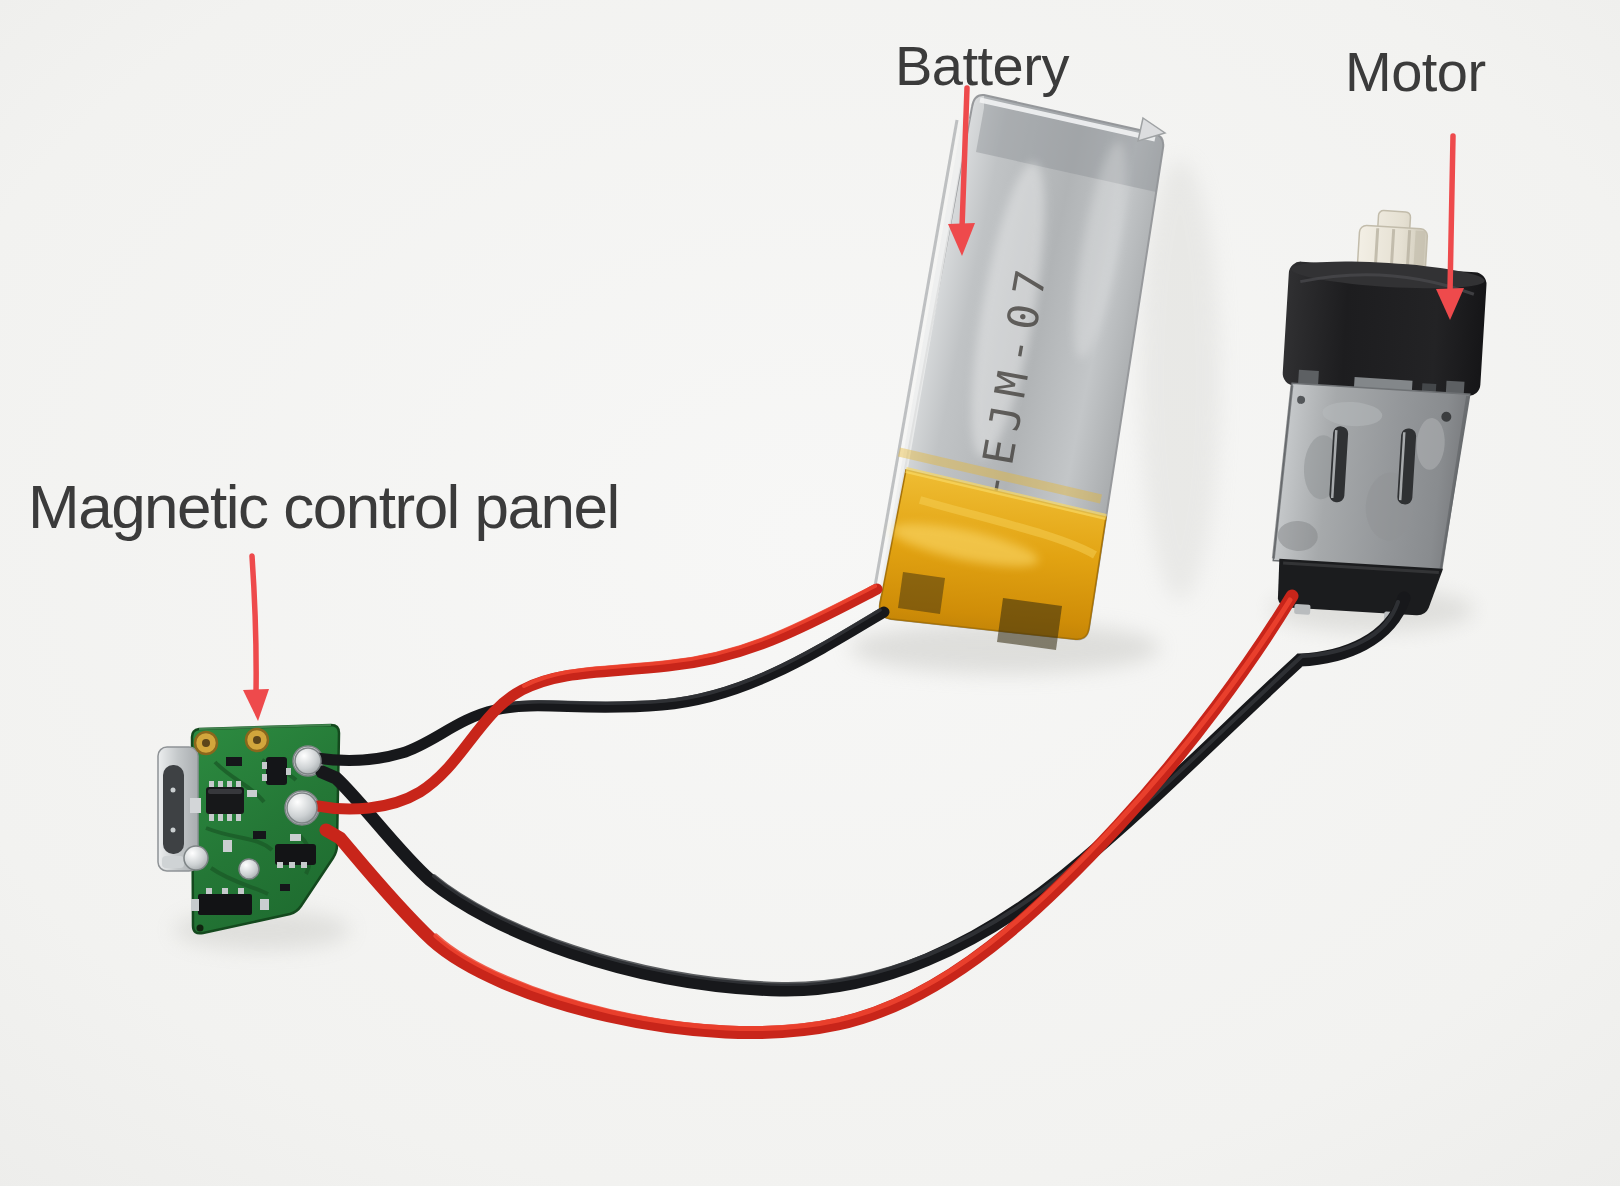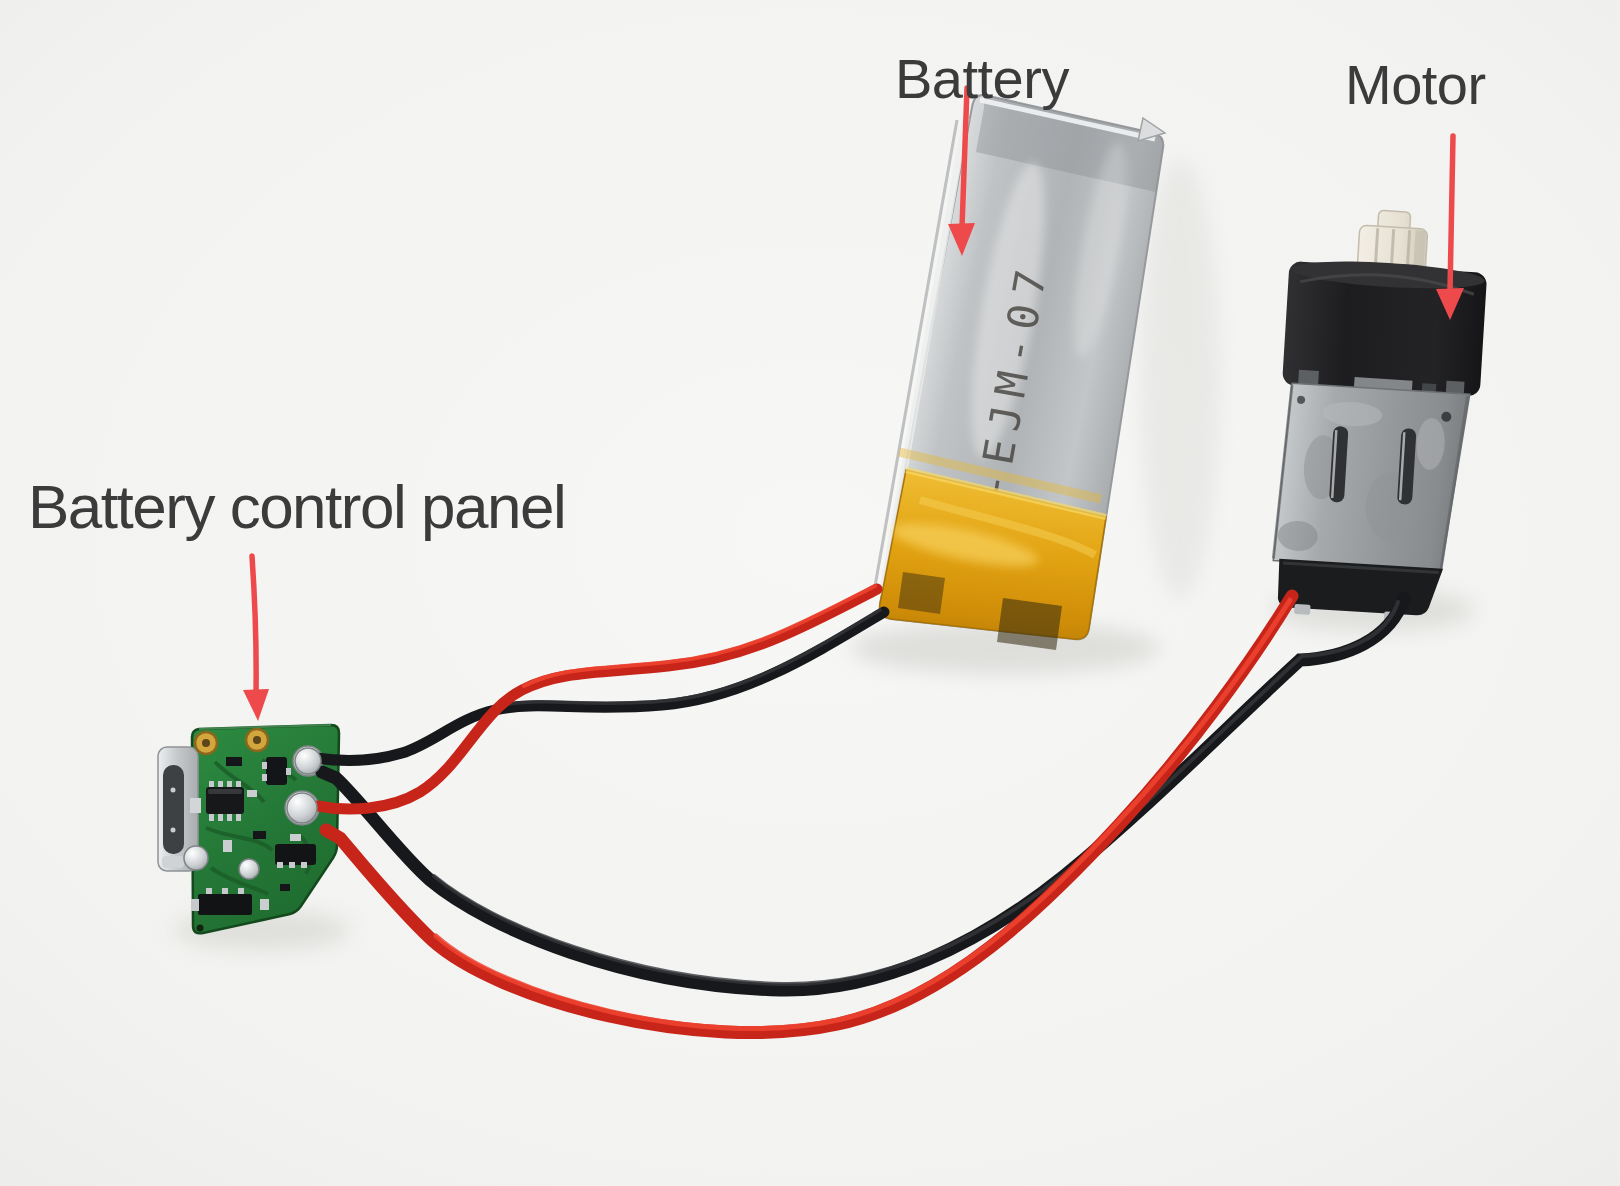--- a/index.html
+++ b/index.html
@@ -7,21 +7,21 @@
     position:relative;width:1620px;height:1186px;overflow:hidden;
     background:#f2f2f1;
     font-family:"Liberation Sans",sans-serif;
   }
   .stage svg{position:absolute;left:0;top:0;}
   .callout{
     position:absolute;color:#3b3b3b;white-space:nowrap;
     font-family:"Liberation Sans",sans-serif;font-weight:400;
   }
   .callout.big{font-size:62px;letter-spacing:-1.5px;}
-  .callout.med{font-size:56px;letter-spacing:-0.5px;margin-top:13px;}
+  .callout.med{font-size:56px;letter-spacing:-0.5px;}
   #label-battery{left:895px;top:33px;}
   #label-motor{left:1345px;top:39px;text-align:center;}
   #label-panel{left:28px;top:471px;}
 </style>
 </head>
 <body>
 
 <div class="stage">
 
 <svg width="1620" height="1186" viewBox="0 0 1620 1186">
@@ -274,15 +274,15 @@
     </g>
     <g>
       <path d="M 252,556 Q 257,630 256,694" fill="none" stroke-width="5.5" stroke="#ee4a4c"></path>
       <polygon points="258,721 243,690 269,689" fill="#ee4a4c"></polygon>
     </g>
   </g>
 </svg>
 
 <div class="callout med" id="label-battery">Battery</div>
 <div class="callout med" id="label-motor">Motor</div>
-<div class="callout big" id="label-panel">Battery control panel</div>
+<div class="callout big" id="label-panel">Magnetic control panel</div>
 
 </div>
 
 </body></html>

